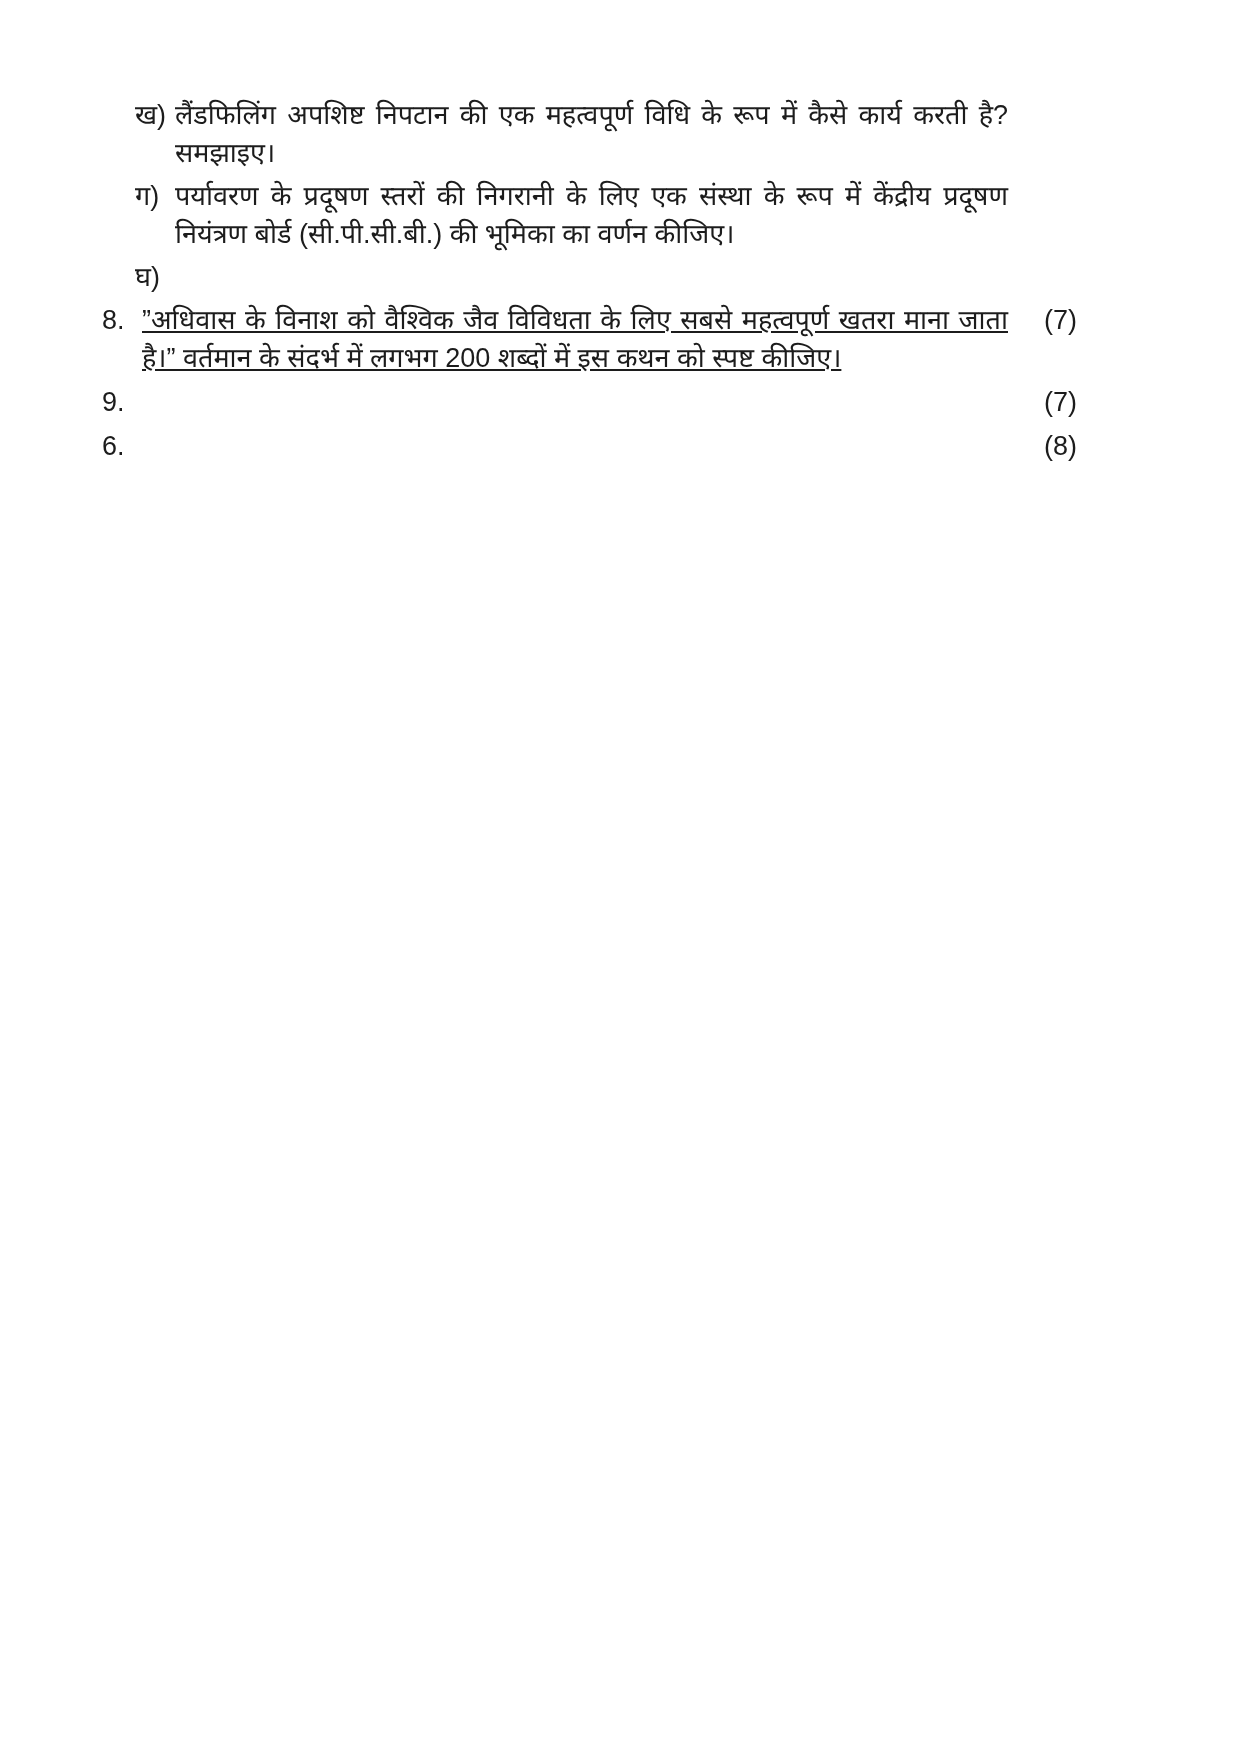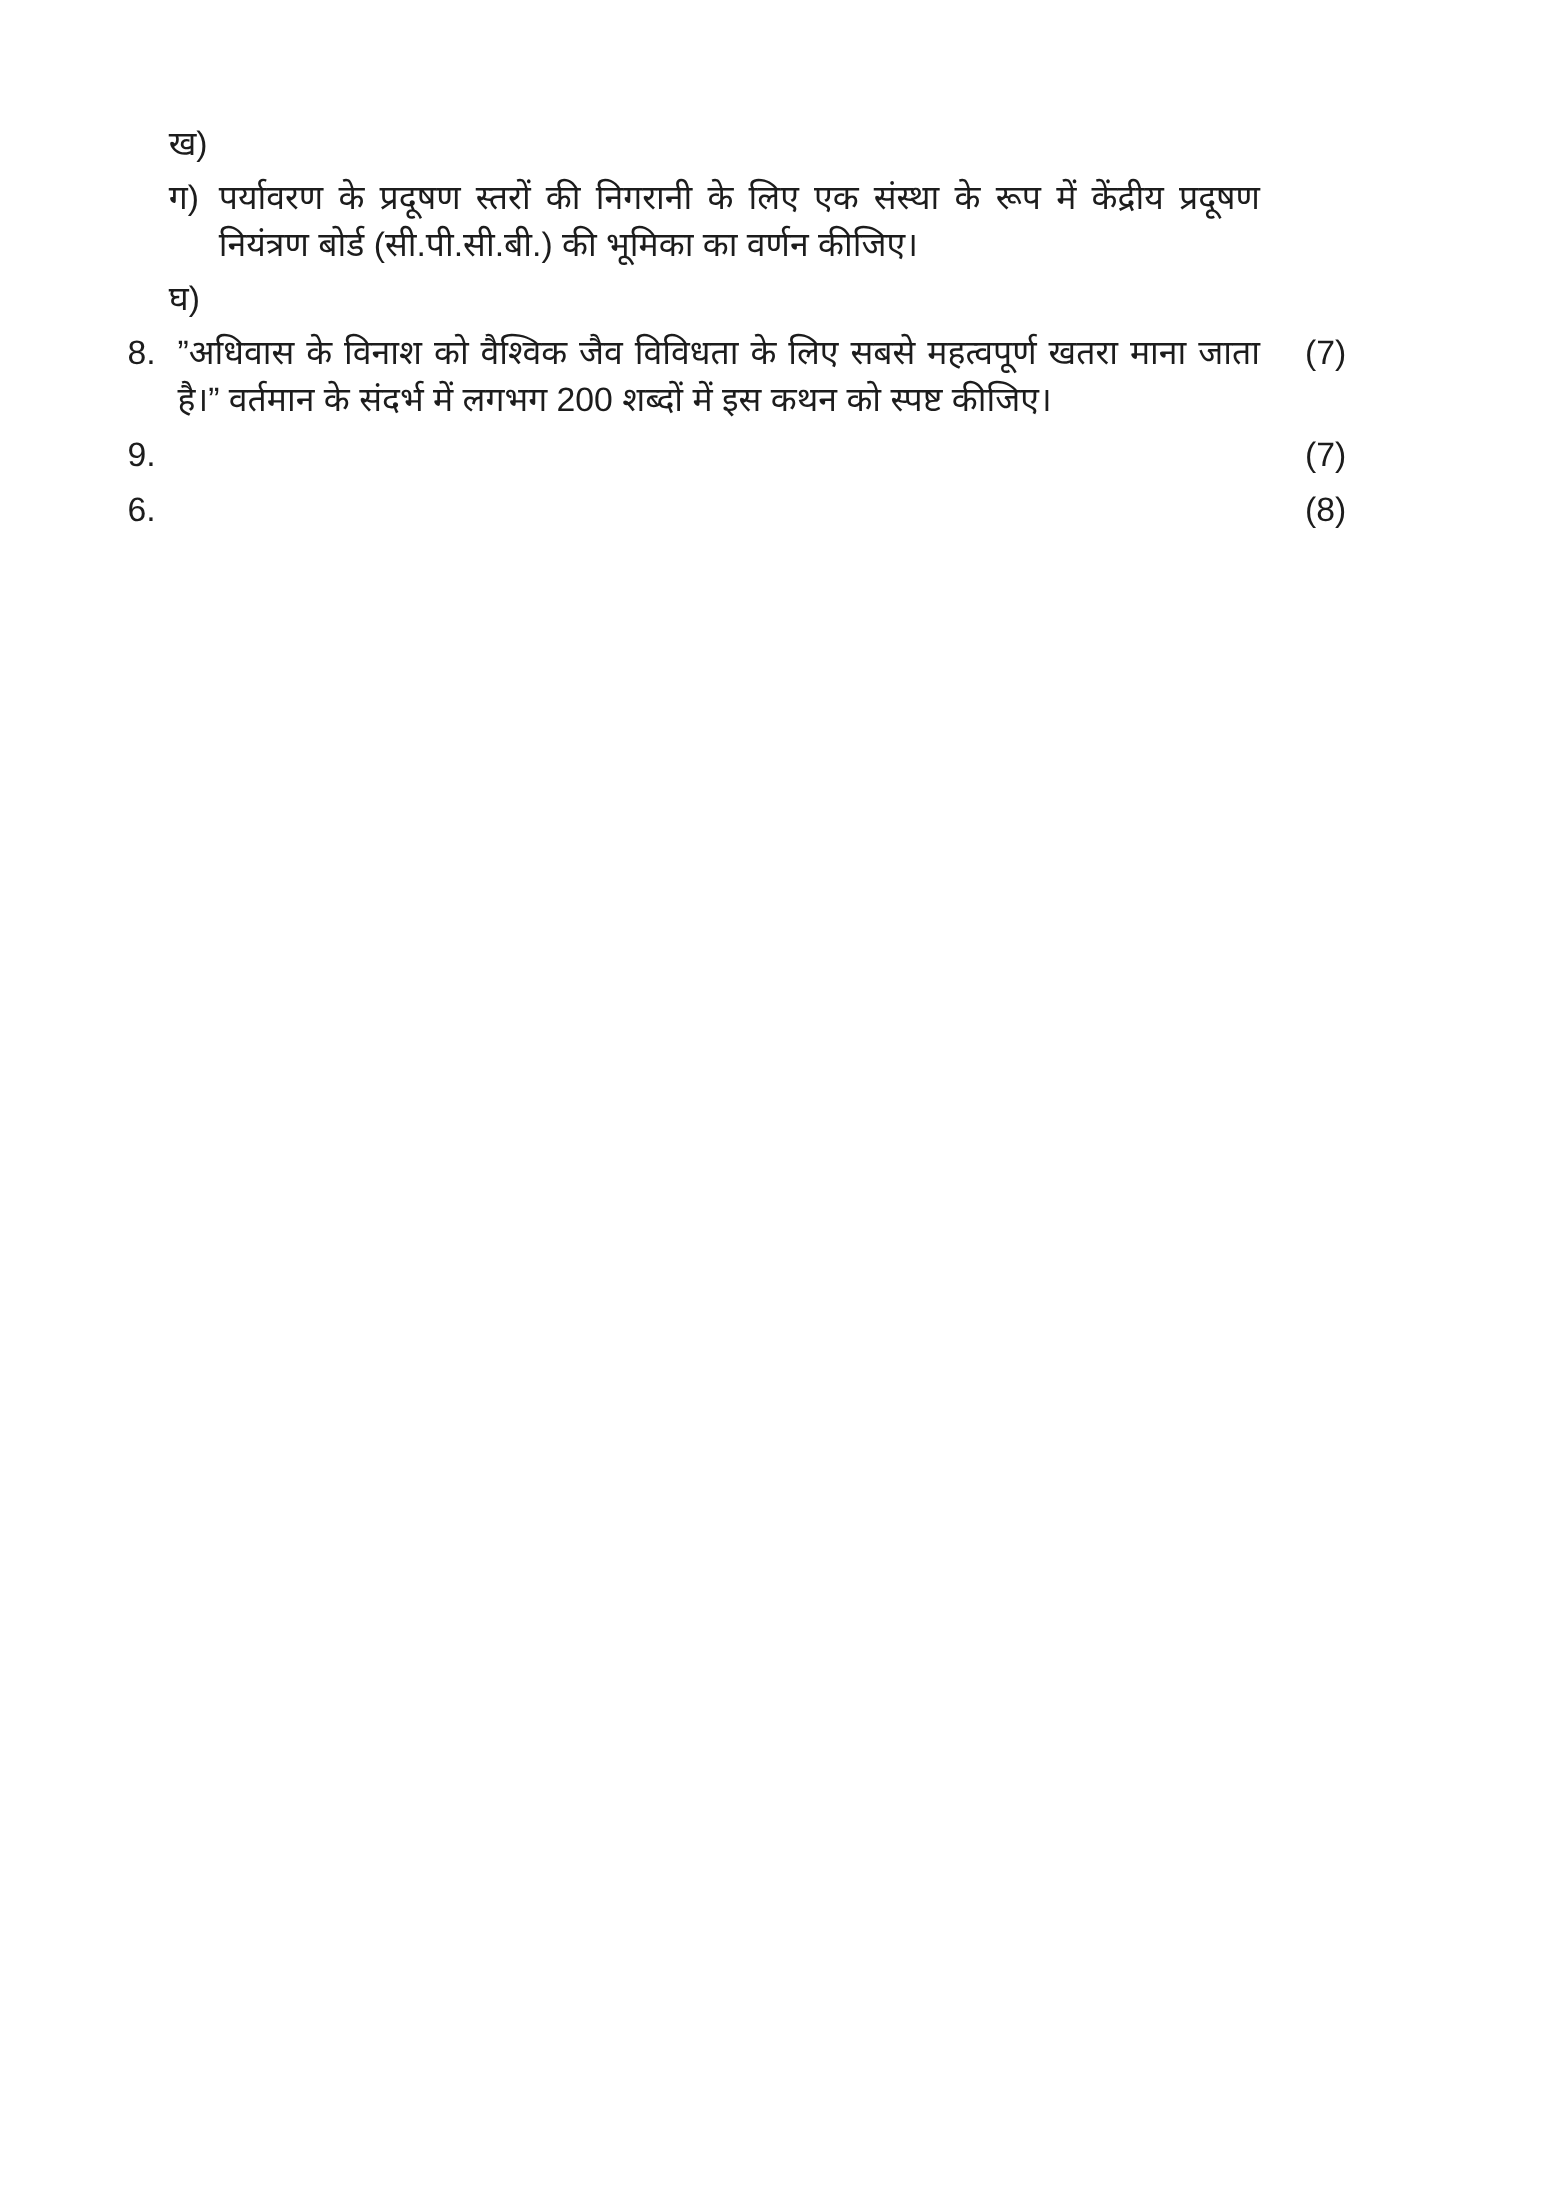--- a/index.html
+++ b/index.html
@@ -46,35 +46,37 @@
     margin: 0 0 6px 0;
   }
   .q-num {
     flex: 0 0 40px;
     width: 40px;
   }
   .q-text {
     width: 866px;
     text-align: justify;
     text-justify: inter-word;
+    text-decoration: underline;
   }
   .q-marks {
     margin-left: auto;
     white-space: nowrap;
   }
 </style>
 </head>
 <body>
 
 <div class="page">
   <div class="content">
 
     <div>
       <div class="row sub-row">
         <span class="sub-marker">ख)</span>
+        <span class="sub-text">लैंडफिलिंग अपशिष्ट निपटान की एक महत्वपूर्ण विधि के रूप में कैसे कार्य करती है? समझाइए।</span>
       </div>
       <div class="row sub-row">
         <span class="sub-marker">ग)</span>
         <span class="sub-text">पर्यावरण के प्रदूषण स्तरों की निगरानी के लिए एक संस्था के रूप में केंद्रीय प्रदूषण नियंत्रण बोर्ड (सी.पी.सी.बी.) की भूमिका का वर्णन कीजिए।</span>
       </div>
       <div class="row sub-row">
         <span class="sub-marker">घ)</span>
       </div>
     </div>
 

